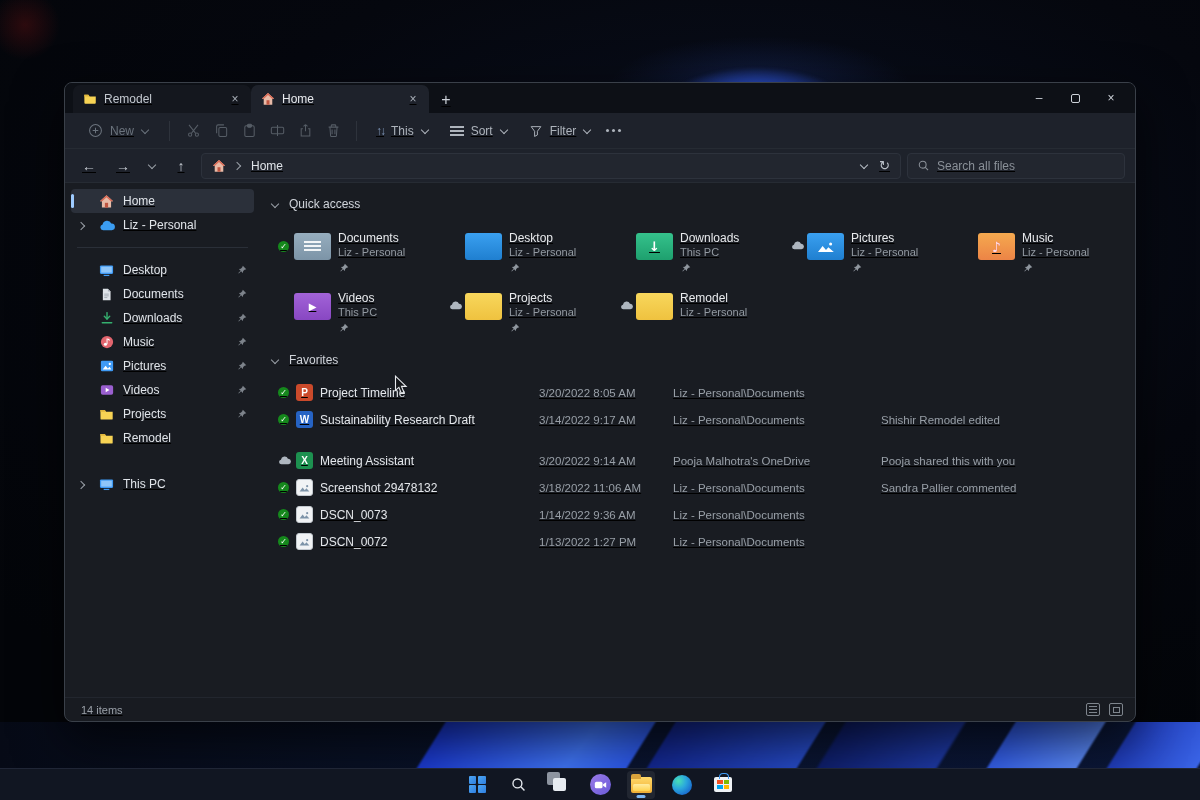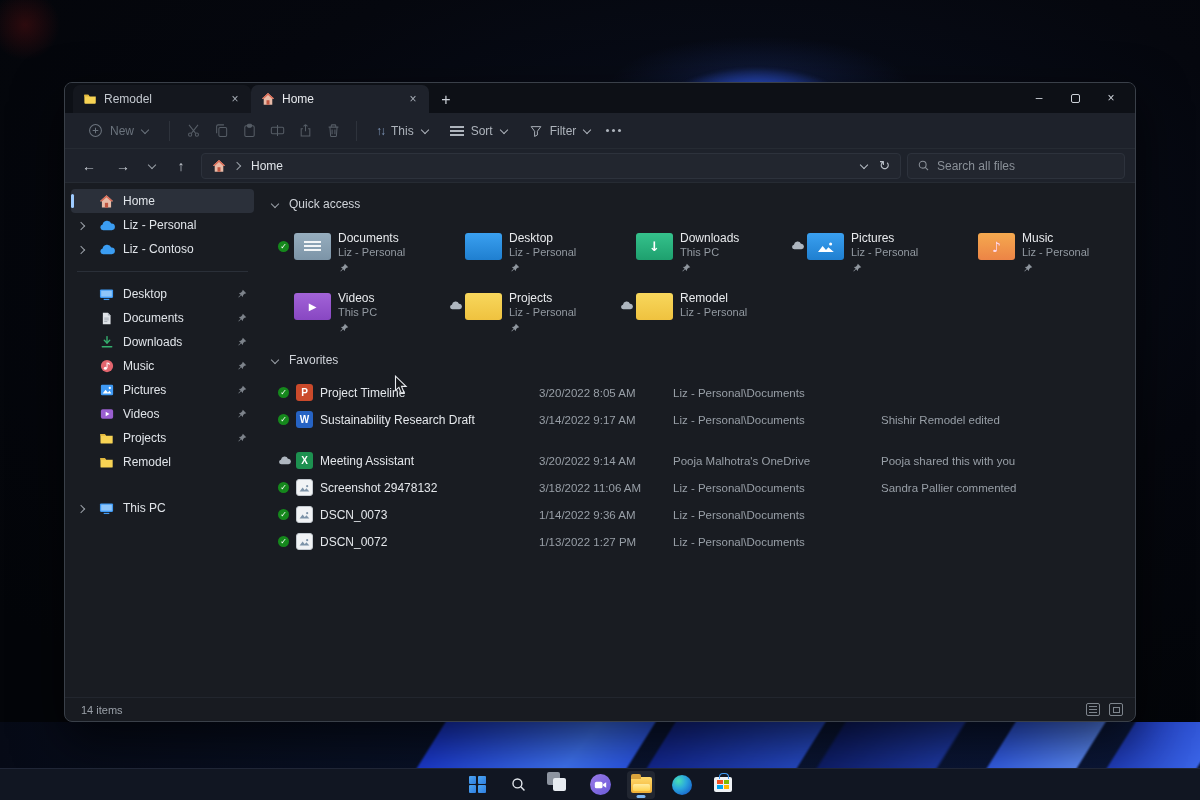--- a/index.html
+++ b/index.html
@@ -19,21 +19,21 @@
   .band { position:absolute; top:-30px; height:110px; transform:skewX(-32deg); }
   .b1 { left:430px; width:210px; background:linear-gradient(100deg,#1733c8,#3f74f5 70%,#2a55e8); filter:blur(1px);}
   .b2 { left:660px; width:150px; background:linear-gradient(100deg,#13279a,#2c55e0); opacity:.85; filter:blur(1px);}
   .b3 { left:830px; width:120px; background:linear-gradient(100deg,#0e1d70,#2444c4); opacity:.8; filter:blur(1.5px);}
   .b4 { left:1000px; width:90px; background:linear-gradient(100deg,#2c55e0,#5d8cf8); filter:blur(1px);}
   .b5 { left:1120px; width:90px; background:linear-gradient(100deg,#1b35b0,#3c67ea); filter:blur(1px);}
 
   
   .win { position:absolute; left:64px; top:82px; width:1072px; height:640px;
     background:#181b21; border:1px solid #3a4049; border-radius:8px;
-    box-shadow:0 18px 50px rgba(0,0,0,.65); display:flex; flex-direction:column; overflow:hidden; }
+    box-shadow:0 18px 50px rgba(0,0,0,.65); display:flex; flex-direction:column; overflow:hidden;text-decoration:underline; }
   .tabbar { height:30px; background:#0d1016; display:flex; align-items:flex-end; padding-left:8px; position:relative; flex:0 0 auto;}
   .tab { width:178px; height:28px; display:flex; align-items:center; gap:7px; padding:0 8px 0 10px;
     border-radius:7px 7px 0 0; font-size:12px; color:#c3c8cf; cursor:default; }
   .tab.active { background:#1e222b; color:#e8eaee; }
   .tab.inactive { background:#14171e; }
   .tab-label { flex:1; white-space:nowrap; overflow:hidden; }
   .tab-close { width:16px; height:16px; display:flex; align-items:center; justify-content:center;
     font-size:12px; color:#a7adb6; border-radius:3px; }
   .newtab { width:26px; height:26px; display:flex; align-items:center; justify-content:center;
     color:#cdd2d9; font-size:16px; margin-left:4px; }
@@ -434,31 +434,20 @@
           <span class="sichv">
               <span class="chv r"></span>
             </span>
           <span class="sicon">
               <svg width="16" height="11">
                 <use href="#i-cloud-blue"></use>
               </svg>
             </span>
           <span>Liz - Personal</span>
         </div>
-        <div class="sitem">
-          <span class="sichv">
-              <span class="chv r"></span>
-            </span>
-          <span class="sicon">
-              <svg width="16" height="11">
-                <use href="#i-cloud-blue"></use>
-              </svg>
-            </span>
-          <span>Liz - Contoso</span>
-        </div>
         <div class="sdivider"></div>
         <div class="sitem">
           <span class="sichv"></span>
           <span class="sicon">
               <svg width="15" height="15">
                 <use href="#i-monitor"></use>
               </svg>
             </span>
           <span>Desktop</span>
           <span class="spin">

